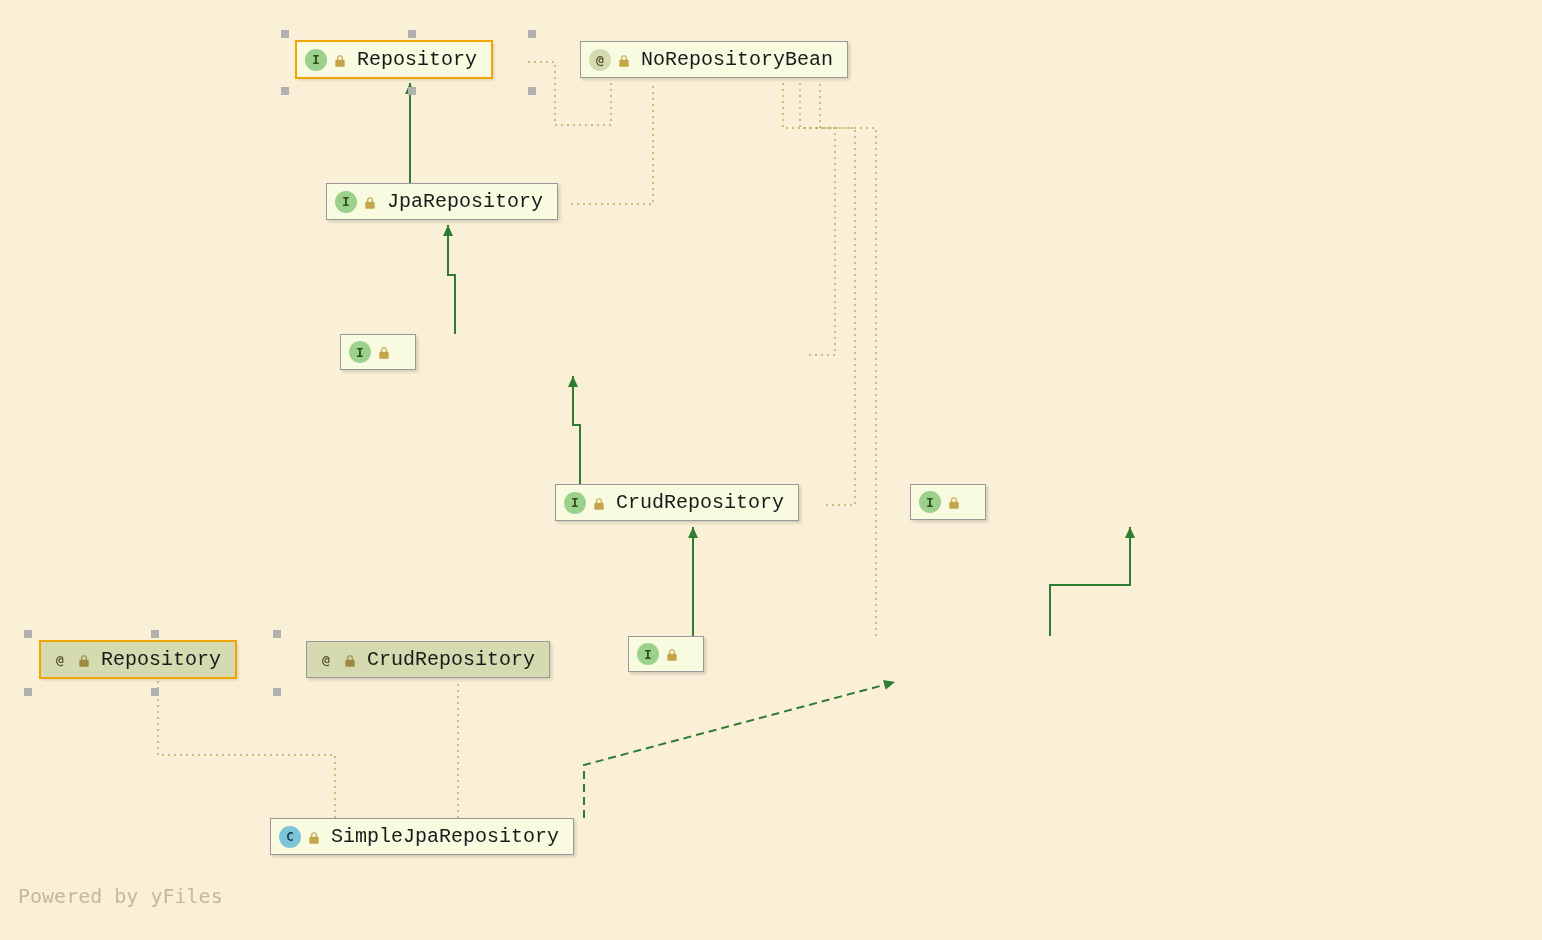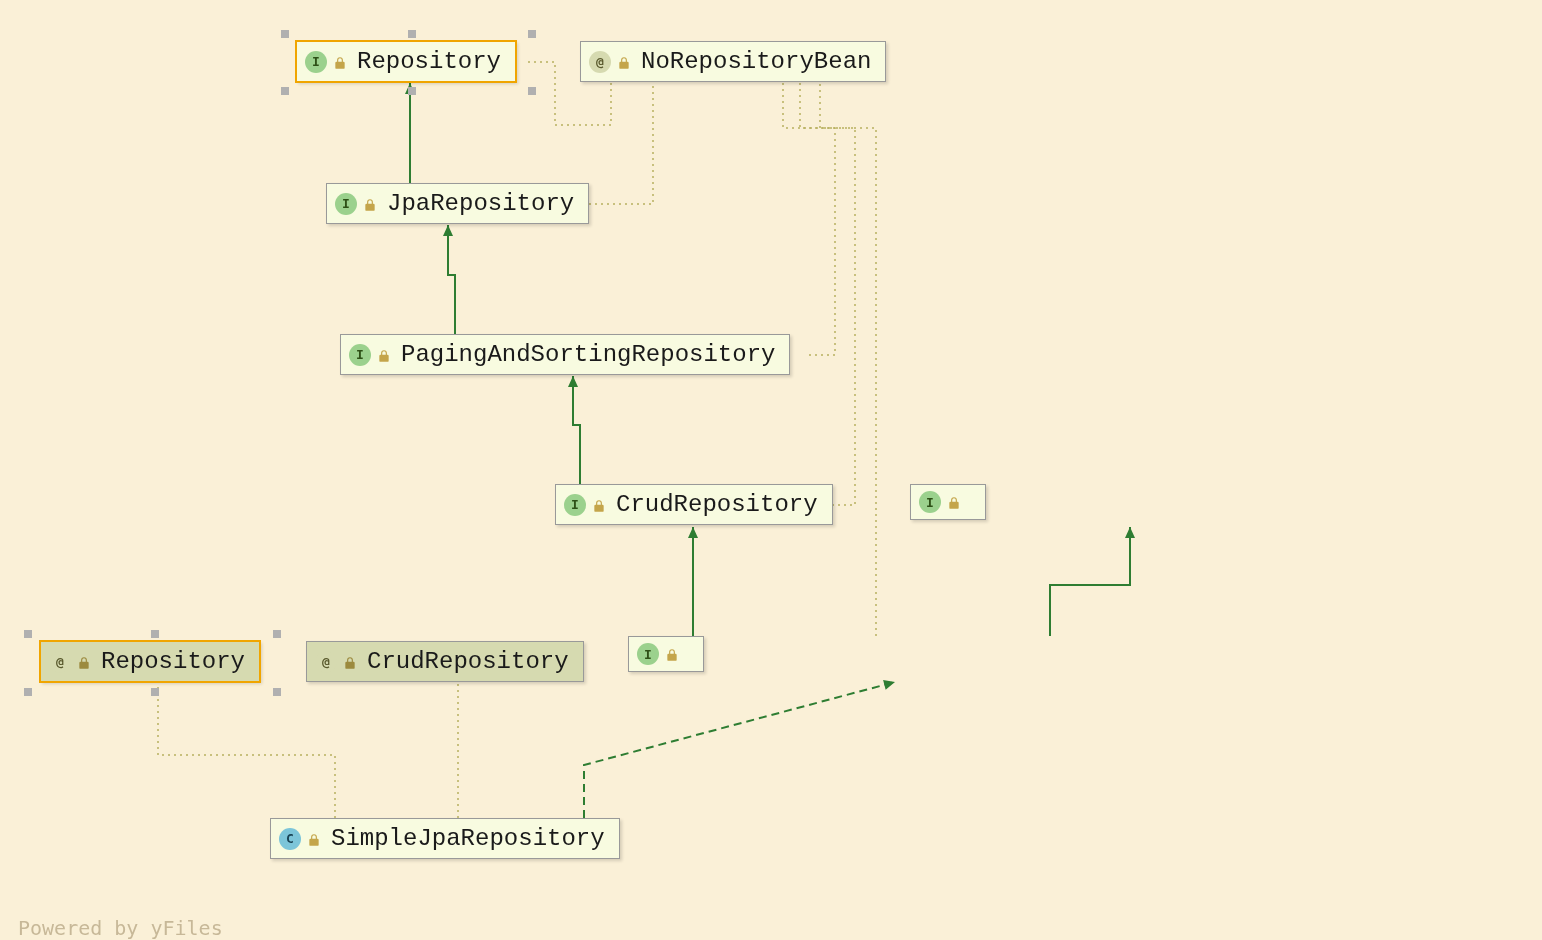--- a/index.html
+++ b/index.html
@@ -53,31 +53,31 @@
     .type-badge.class-type { background: #7cc5d9; color: #1a4456; }
     .lock-icon {
       width: 14px;
       height: 14px;
       margin-right: 10px;
       position: relative;
     }
     .lock-icon svg { width: 14px; height: 14px; }
     .node-label {
       color: #1a1a1a;
-      font-size: 24px;
+      font-size: 20px;
     }
     .selection-handle {
       position: absolute;
       width: 8px;
       height: 8px;
       background: #b0b0b0;
     }
     .footer {
       position: absolute;
-      bottom: 0;
+      bottom: 32px;
       left: 18px;
       font-family: 'Consolas', 'Monaco', monospace;
       font-size: 20px;
       color: #c7b898;
     }
     svg.edges {
       position: absolute;
       top: 0;
       left: 0;
       width: 100%;
@@ -150,21 +150,20 @@
           <path fill="#c4a54a" d="M12 2a5 5 0 0 0-5 5v3H6a2 2 0 0 0-2 2v8a2 2 0 0 0 2 2h12a2 2 0 0 0 2-2v-8a2 2 0 0 0-2-2h-1V7a5 5 0 0 0-5-5Zm-3 5a3 3 0 1 1 6 0v3H9Z"></path>
         </svg></span>
     <span class="node-label">JpaRepository</span>
   </div>
 
   <div class="node" style="left:340px; top:334px;">
     <span class="type-badge interface">I</span>
     <span class="lock-icon"><svg viewBox="0 0 24 24">
           <path fill="#c4a54a" d="M12 2a5 5 0 0 0-5 5v3H6a2 2 0 0 0-2 2v8a2 2 0 0 0 2 2h12a2 2 0 0 0 2-2v-8a2 2 0 0 0-2-2h-1V7a5 5 0 0 0-5-5Zm-3 5a3 3 0 1 1 6 0v3H9Z"></path>
         </svg></span>
-    <span class="node-label">PagingAndSortingRepository</span>
   </div>
 
   <div class="node" style="left:555px; top:484px;">
     <span class="type-badge interface">I</span>
     <span class="lock-icon"><svg viewBox="0 0 24 24">
           <path fill="#c4a54a" d="M12 2a5 5 0 0 0-5 5v3H6a2 2 0 0 0-2 2v8a2 2 0 0 0 2 2h12a2 2 0 0 0 2-2v-8a2 2 0 0 0-2-2h-1V7a5 5 0 0 0-5-5Zm-3 5a3 3 0 1 1 6 0v3H9Z"></path>
         </svg></span>
     <span class="node-label">CrudRepository</span>
   </div>
 

